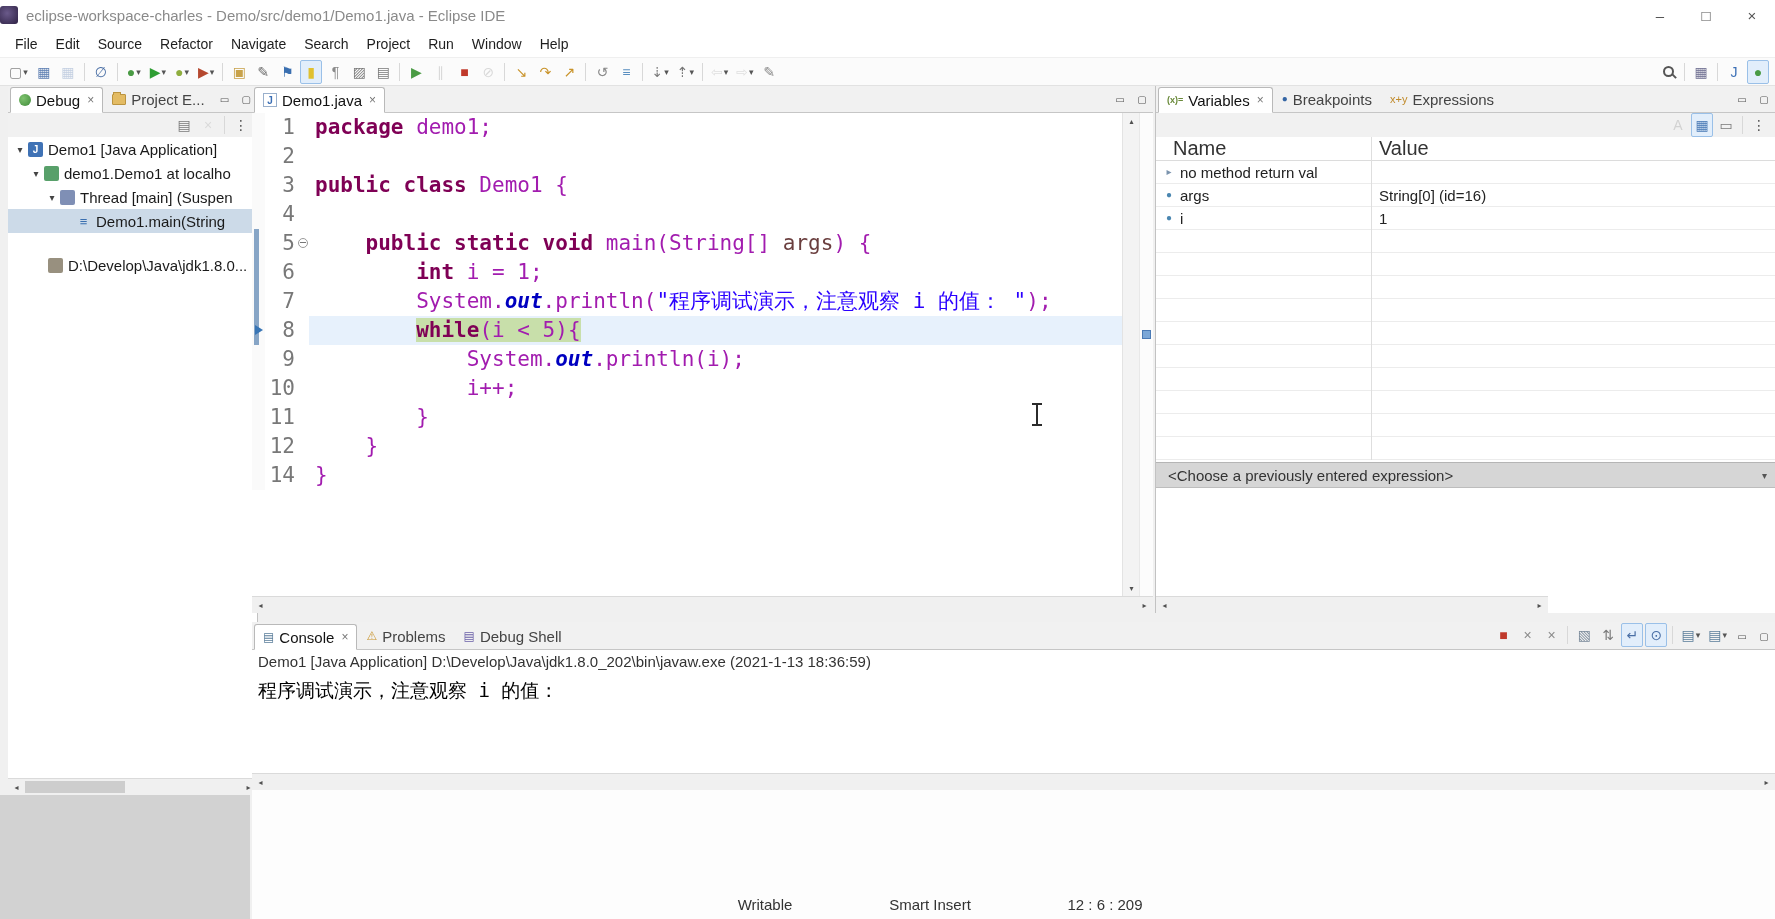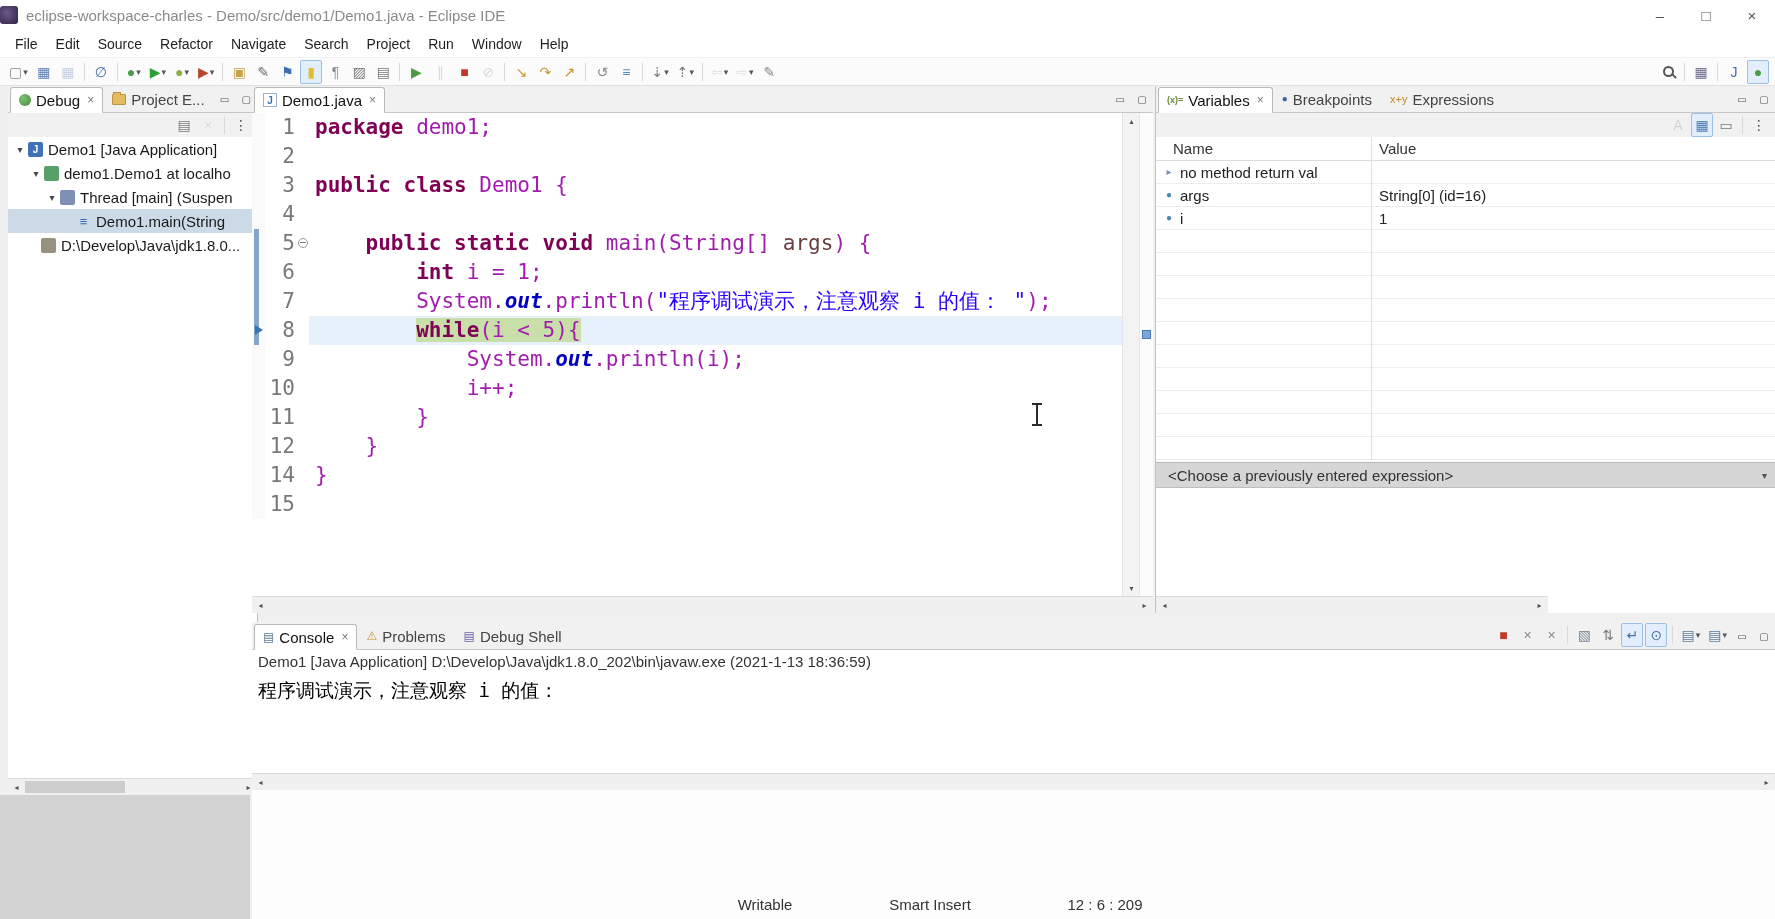--- a/index.html
+++ b/index.html
@@ -77,21 +77,21 @@
   .seg.str{color:var(--string,#2a00ff);}
   .seg.sf{color:var(--static-field,#0000c0);font-style:italic;font-weight:bold;}
   .seg.par{color:var(--parameter,#6a3e3e);}
   .seg.hl{background:var(--instruction-pointer-bg,#c8dfaa);}
   #editor-vscroll{position:absolute;top:0;bottom:0;right:14px;width:17px;background:#f3f3f3;border-left:1px solid #e3e3e3;}
   #editor-ruler{position:absolute;top:0;bottom:0;right:0;width:14px;background:#fcfcfc;border-left:1px solid #e8e8e8;}
   .ruler-mark{position:absolute;right:2px;top:217px;width:9px;height:9px;background:#7ba7d7;border:1px solid #4a7ab5;display:block;}
 
   
   #vars-panel{left:1155px;top:86px;width:620px;height:527px;background:#fff;border-left:1px solid #c2c2c2;}
-  #vars-header{position:absolute;left:0;top:51px;right:0;height:24px;background:#fff;border-bottom:1px solid #dcdcdc;display:flex;align-items:center;font-size:15px;color:#333;}
+  #vars-header{position:absolute;left:0;top:51px;right:0;height:24px;background:#fff;border-bottom:1px solid #dcdcdc;display:flex;align-items:center;font-size:20px;color:#333;}
   .vh.name{width:215px;padding-left:17px;}
   .vh.value{flex:1;padding-left:8px;}
   #vars-rows{position:absolute;left:0;top:75px;right:0;height:299px;overflow:hidden;}
   .vrow{height:23px;display:flex;align-items:center;border-bottom:1px solid #ececec;font-size:15px;}
   .vcell.name{width:215px;display:flex;align-items:center;padding-left:6px;overflow:hidden;white-space:nowrap;}
   .vcell.value{flex:1;padding-left:8px;overflow:hidden;white-space:nowrap;}
   .vicon{width:14px;flex:none;margin-right:4px;text-align:center;line-height:1;}
   .vi-return-value{color:#7a93ad;font-size:10px;}
   .vi-local-variable{color:#4a86b0;font-size:10px;}
   #vars-colsep{position:absolute;left:215px;top:51px;height:323px;width:1px;background:#dedede;}
@@ -330,21 +330,21 @@
         <div class="tree-row" style="padding-left: 36px;">
           <span class="twisty">▾</span>
           <span class="node-icon ni-thread"></span>
           <span class="tree-label">Thread [main] (Suspen</span>
         </div>
         <div class="tree-row selected" style="padding-left: 52px;">
           <span class="twisty"></span>
           <span class="node-icon ni-stack-frame">≡</span>
           <span class="tree-label">Demo1.main(String</span>
         </div>
-        <div class="tree-row" style="padding-left: 17px;">
+        <div class="tree-row" style="padding-left: 24px; margin-top: 20px;">
           <span class="twisty"></span>
           <span class="node-icon ni-jre"></span>
           <span class="tree-label">D:\Develop\Java\jdk1.8.0...</span>
         </div>
       </div>
     <div class="hscroll">
       <span class="sb-btn">◂</span>
       <span class="sb-thumb" style="width:100px"></span>
       <span class="sb-track" style="flex:1"></span>
       <span class="sb-btn">▸</span>
@@ -446,26 +446,20 @@
             <span class="ln">12</span>
             <span class="fold-col"></span>
             <span class="codetext"><span class="seg pl">    }</span></span>
           </div>
           <div class="code-row">
             <span class="marker-col"></span>
             <span class="ln">14</span>
             <span class="fold-col"></span>
             <span class="codetext"><span class="seg pl">}</span></span>
           </div>
-          <div class="code-row">
-            <span class="marker-col"></span>
-            <span class="ln">15</span>
-            <span class="fold-col"></span>
-            <span class="codetext"></span>
-          </div>
         </div>
       <div id="editor-vscroll">
         <span class="sb-btn" style="position:absolute;top:0;left:0;">▴</span>
         <span class="sb-btn" style="position:absolute;bottom:0;left:0;">▾</span>
       </div>
       <div id="editor-ruler">
         <span class="ruler-mark"></span>
       </div>
     </div>
     <div class="hscroll">

